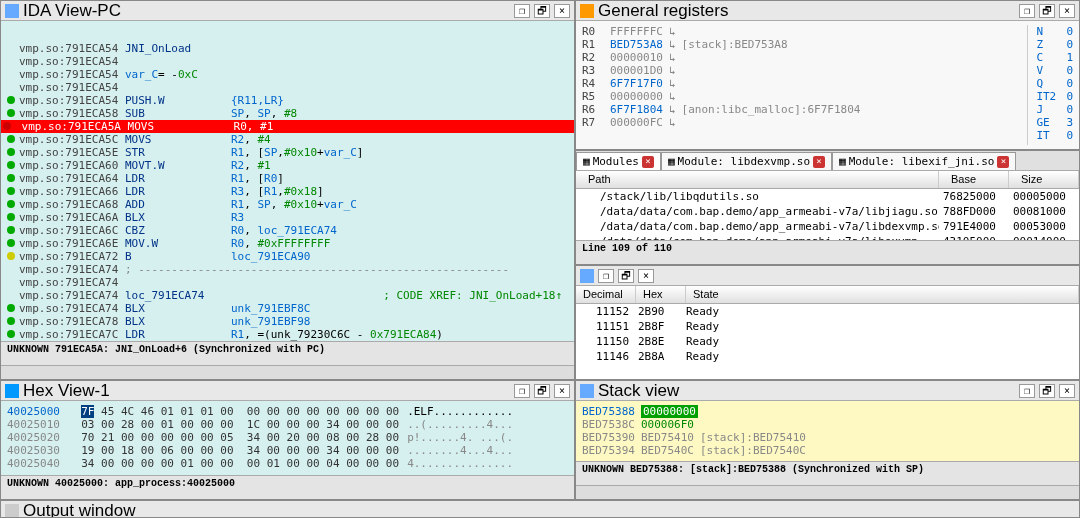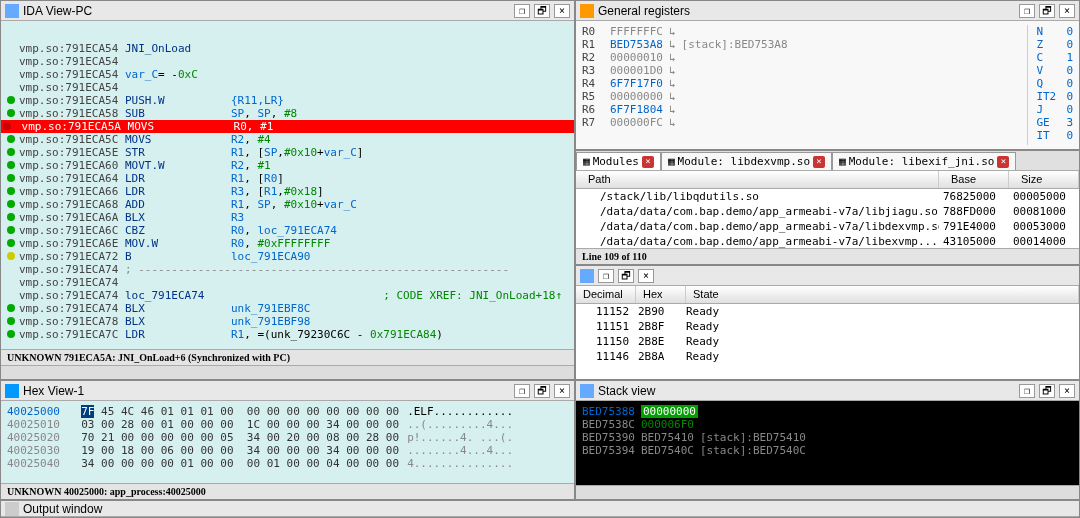--- a/index.html
+++ b/index.html
@@ -1,32 +1,32 @@
 <!DOCTYPE html>
 <html><head>
 <meta charset="utf-8">
 <style>
 *{margin:0;padding:0;box-sizing:border-box;font-family:Consolas,monospace;font-size:11px}
 body{background:#eee;width:1080px;height:518px;overflow:hidden;display:grid;grid-template-columns:575px 505px;grid-template-rows:380px 120px 18px}
 .panel{border:1px solid #888;background:#f5f5f5;display:flex;flex-direction:column;overflow:hidden}
 .titlebar{height:20px;background:#e8e8e8;border-bottom:1px solid #aaa;display:flex;align-items:center;padding:0 4px;gap:4px}
 .titlebar .icon{width:14px;height:14px;background:#6af;display:inline-block}
-.titlebar .title{flex:1;font-family:"Segoe UI",Arial,sans-serif;font-size:12px}
+.titlebar .title{flex:1;font-family:"Segoe UI",Arial,sans-serif;font-size:17px}
 .titlebar .btn{width:16px;height:14px;border:1px solid #999;background:#fff;text-align:center;line-height:12px;font-size:10px;cursor:pointer}
 .disasm{flex:1;background:#d6efef;overflow:auto;padding:21px 0;white-space:pre}
 .ln{display:flex;padding:0 6px;height:13px;line-height:13px}
 .dot{width:8px;height:8px;border-radius:50%;background:#0a0;margin:2px 4px 0 0}
 .dot.yellow{background:#cc0}
 .dot.none{background:transparent}
 .addr{color:#444}
 .darkblue{color:#003388;font-weight:normal}
 .blue{color:#0066cc}
 .green{color:#008800}
 .gray{color:#888}
-.status{border-top:1px solid #aaa;background:#e4e4e4;padding:2px 6px;height:16px;font-weight:bold;font-family:Liberation Serif, serif;font-size:10px}
+.status{border-top:1px solid #aaa;background:#e4e4e4;padding:2px 6px;height:24px;font-weight:bold;font-family:Liberation Mono, monospace;font-size:10px}
 .scroll{height:14px;background:#ddd;border-top:1px solid #aaa}
 .regs{flex:1;background:#f8f8f8;overflow:auto;padding:4px 6px}
 .rln{display:flex;gap:6px;height:13px}
 .reg{color:#444;width:22px}
 .val{color:#444}
 .arr{color:#888}
 .ann{color:#888}
 .flags{border-left:1px solid #ccc;padding-left:8px;display:flex;flex-direction:column}
 .fln{display:flex;gap:6px;color:#0066cc}
 .rightcol{display:grid;grid-template-rows:150px 115px 115px}
@@ -41,21 +41,21 @@
 .trow div{padding:0 4px;overflow:hidden;white-space:nowrap}
 .trow .icn{width:14px;height:12px;background:#faa;margin:1px 2px}
 .thead2{display:grid;grid-template-columns:60px 50px 1fr;background:linear-gradient(#fff,#e0e0e0);border-bottom:1px solid #aaa;height:18px}
 .thead2 div{padding:2px 7px;border-right:1px solid #ccc;font-family:Liberation Sans, sans-serif}
 .trow2{display:grid;grid-template-columns:20px 42px 48px 1fr;padding:1px 0}
 .hex{flex:1;background:#d6efef;padding:4px 6px;white-space:pre}
 .hln{display:flex;gap:8px;height:13px}
 .hl-addr{color:#0066cc}
 .hl-addr.gray{color:#888}
 .hlbytes{color:#333}
-.stk{flex:1;background:#000000;padding:4px 6px}
+.stk{flex:1;background:#fef9c3;padding:4px 6px}
 .sln{display:flex;gap:6px;height:13px}
 .sel{background:#00a000;color:#fff;padding:0 2px}
 #outw{grid-column:1/3}
 </style>
 </head>
 <body>
 
 <div class="panel">
   <div class="titlebar">
     <span class="icon"></span>
@@ -113,20 +113,21 @@
           <div class="rln">
             <span class="reg">R5</span>
             <span class="val" style="color:#888">00000000</span>
             <span class="arr">↳</span>
             <span class="ann"></span>
           </div>
           <div class="rln">
             <span class="reg">R6</span>
             <span class="val" style="color:#0066cc">6F7F1804</span>
             <span class="arr">↳</span>
+            <span class="ann">[anon:libc_malloc]:6F7F1804</span>
           </div>
           <div class="rln">
             <span class="reg">R7</span>
             <span class="val" style="color:#888">000000FC</span>
             <span class="arr">↳</span>
             <span class="ann"></span>
           </div>
         </div>
       <div class="flags" id="flags">
           <div class="fln">
@@ -299,20 +300,21 @@
         <span class="gray">BED75390</span>
         <span class="gray">BED75410</span>
         <span class="gray">[stack]:BED75410</span>
       </div>
       <div class="sln">
         <span class="gray">BED75394</span>
         <span class="gray">BED7540C</span>
         <span class="gray">[stack]:BED7540C</span>
       </div>
     </div>
+  <div class="status">UNKNOWN BED75388: [stack]:BED75388 (Synchronized with SP)</div>
   <div class="scroll"></div>
 </div>
 
 <div class="panel" id="outw">
   <div class="titlebar">
     <span class="icon" style="background:#ccc"></span>
     <span class="title">Output window</span>
   </div>
 </div>
 

